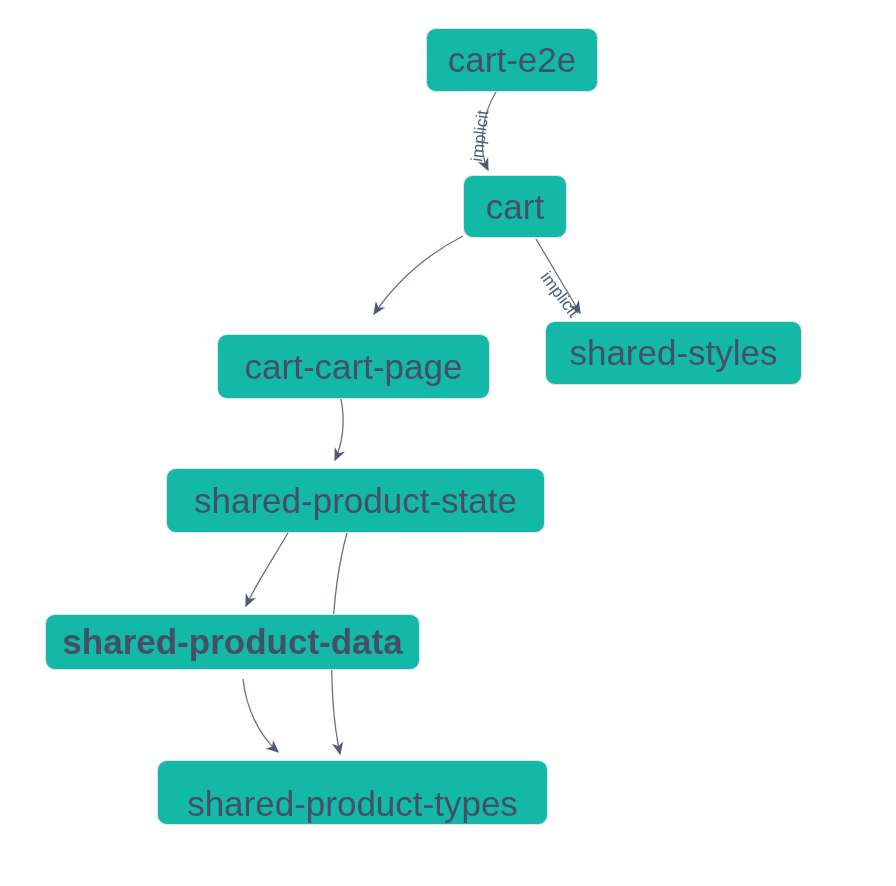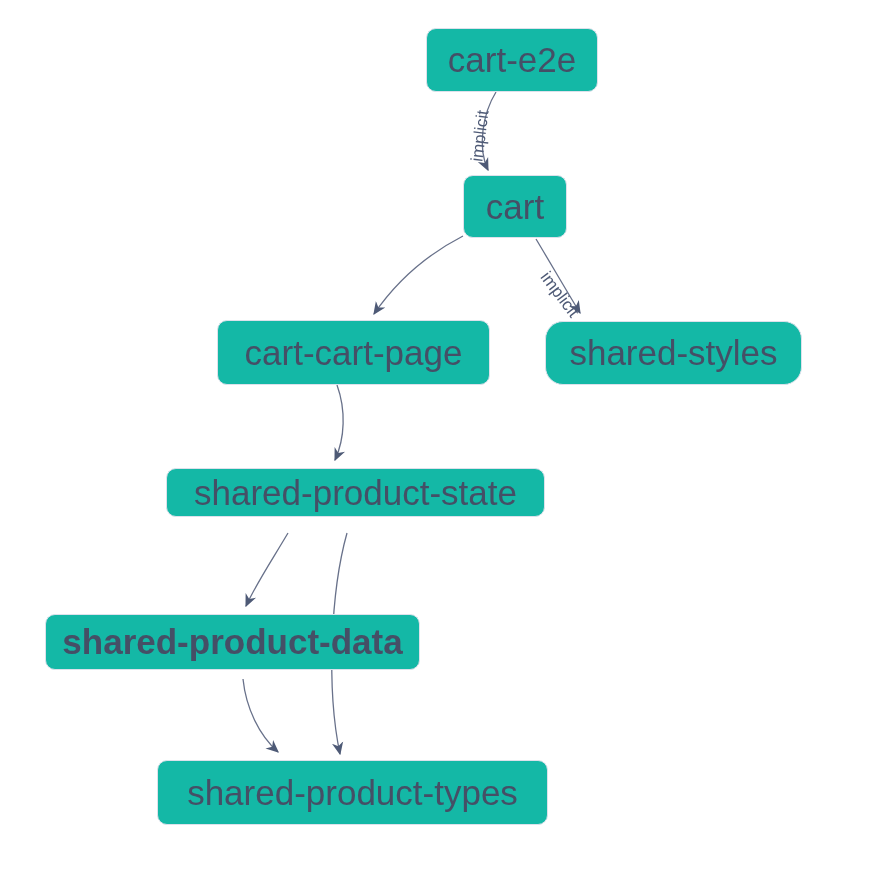--- a/index.html
+++ b/index.html
@@ -78,33 +78,33 @@
   </svg>
 
   <div class="node" style="left:426px; top:28px;  width:172px; height:64px;">
     <span>cart-e2e</span>
   </div>
 
   <div class="node" style="left:463px; top:175px; width:104px; height:63px;">
     <span>cart</span>
   </div>
 
-  <div class="node" style="left:217px; top:320px; width:273px; height:65px;justify-content:center;">
+  <div class="node" style="left:217px; top:334px; width:273px; height:65px;justify-content:center;">
     <span>cart-cart-page</span>
   </div>
 
-  <div class="node" style="left:545px; top:321px; width:257px; height:64px;border-radius:18px;">
+  <div class="node" style="left:545px; top:321px; width:257px; height:64px;">
     <span>shared-styles</span>
   </div>
 
-  <div class="node" style="left:166px; top:468px; width:379px; height:49px;text-align:right;">
+  <div class="node" style="left:166px; top:468px; width:379px; height:65px;text-align:right;">
     <span>shared-product-state</span>
   </div>
 
   <div class="node" style="left:45px;  top:614px; width:375px; height:56px;font-weight:bold;">
     <span>shared-product-data</span>
   </div>
 
-  <div class="node" style="left:157px; top:760px; width:391px; height:65px;">
+  <div class="node" style="left:157px; top:760px; width:391px; height:65px;align-items:flex-end;">
     <span>shared-product-types</span>
   </div>
 
 </div>
 
 </body></html>

